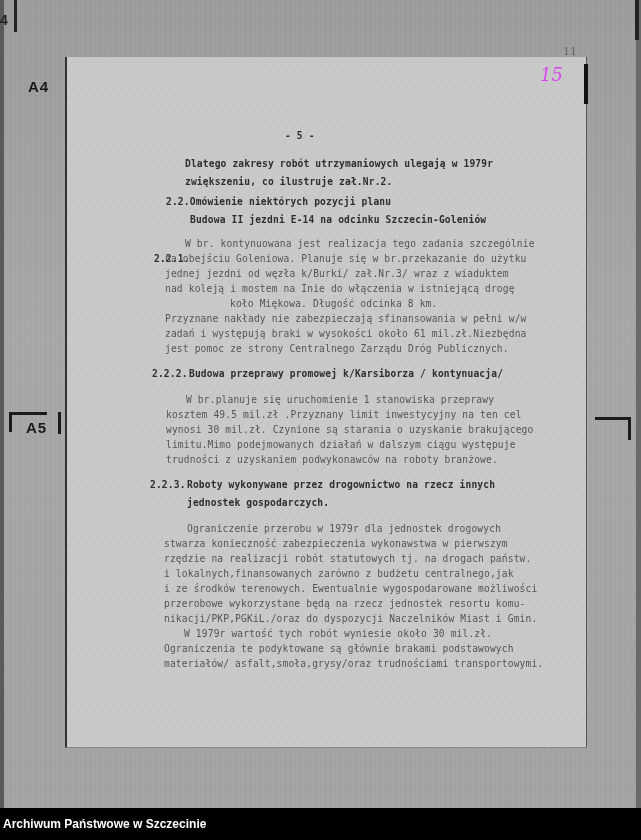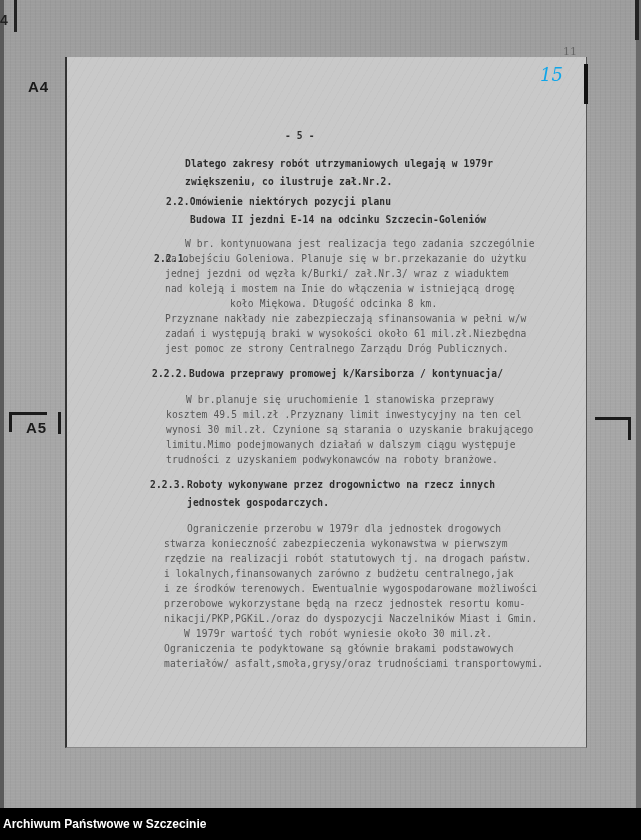--- a/index.html
+++ b/index.html
@@ -15,21 +15,21 @@
   .top-label { position:absolute; left:0; top:12px; font:bold 14px "Liberation Sans", sans-serif; color:#222; }
   .right-top-bar { position:absolute; right:2px; top:0; width:4px; height:40px; background:#222; }
   .frame-label { position:absolute; font:bold 15px "Liberation Sans", sans-serif; color:#1a1a1a; letter-spacing:1px; }
   .bracket { position:absolute; background:#1a1a1a; }
   .page { position:absolute; left:65px; top:57px; width:519px; height:690px;
     background:
       repeating-linear-gradient(120deg, rgba(0,0,0,0.02) 0 1px, transparent 1px 7px),
       #c9c9c9;
     border-left:2px solid #333; border-right:1px solid #555; border-bottom:1px solid #888; }
   .page-right-mark { position:absolute; left:584px; top:64px; width:4px; height:40px; background:#111; }
-  .folio { position:absolute; left:540px; top:64px; font:18px "DejaVu Serif", serif; color:#0ea5e9; font-style:italic; }
+  .folio { position:absolute; left:540px; top:64px; font:18px "DejaVu Serif", serif; color:#d946ef; font-style:italic; }
   .pencil-mark { position:absolute; left:563px; top:45px; font:11px "DejaVu Serif", serif; color:#666; }
   .text { position:absolute; color:#2e2e2e; font-size:9.6px; line-height:14.6px; white-space:pre; letter-spacing:0.15px; font-weight:bold; }
   .light { color:#555; font-weight:normal; }
   .ul { text-decoration-style:dashed; }
   .caption { position:absolute; left:3px; top:817px; font:bold 12px "Liberation Sans", sans-serif; color:#fff; }
 </style>
 </head>
 <body>
 
 <div class="film"></div>

